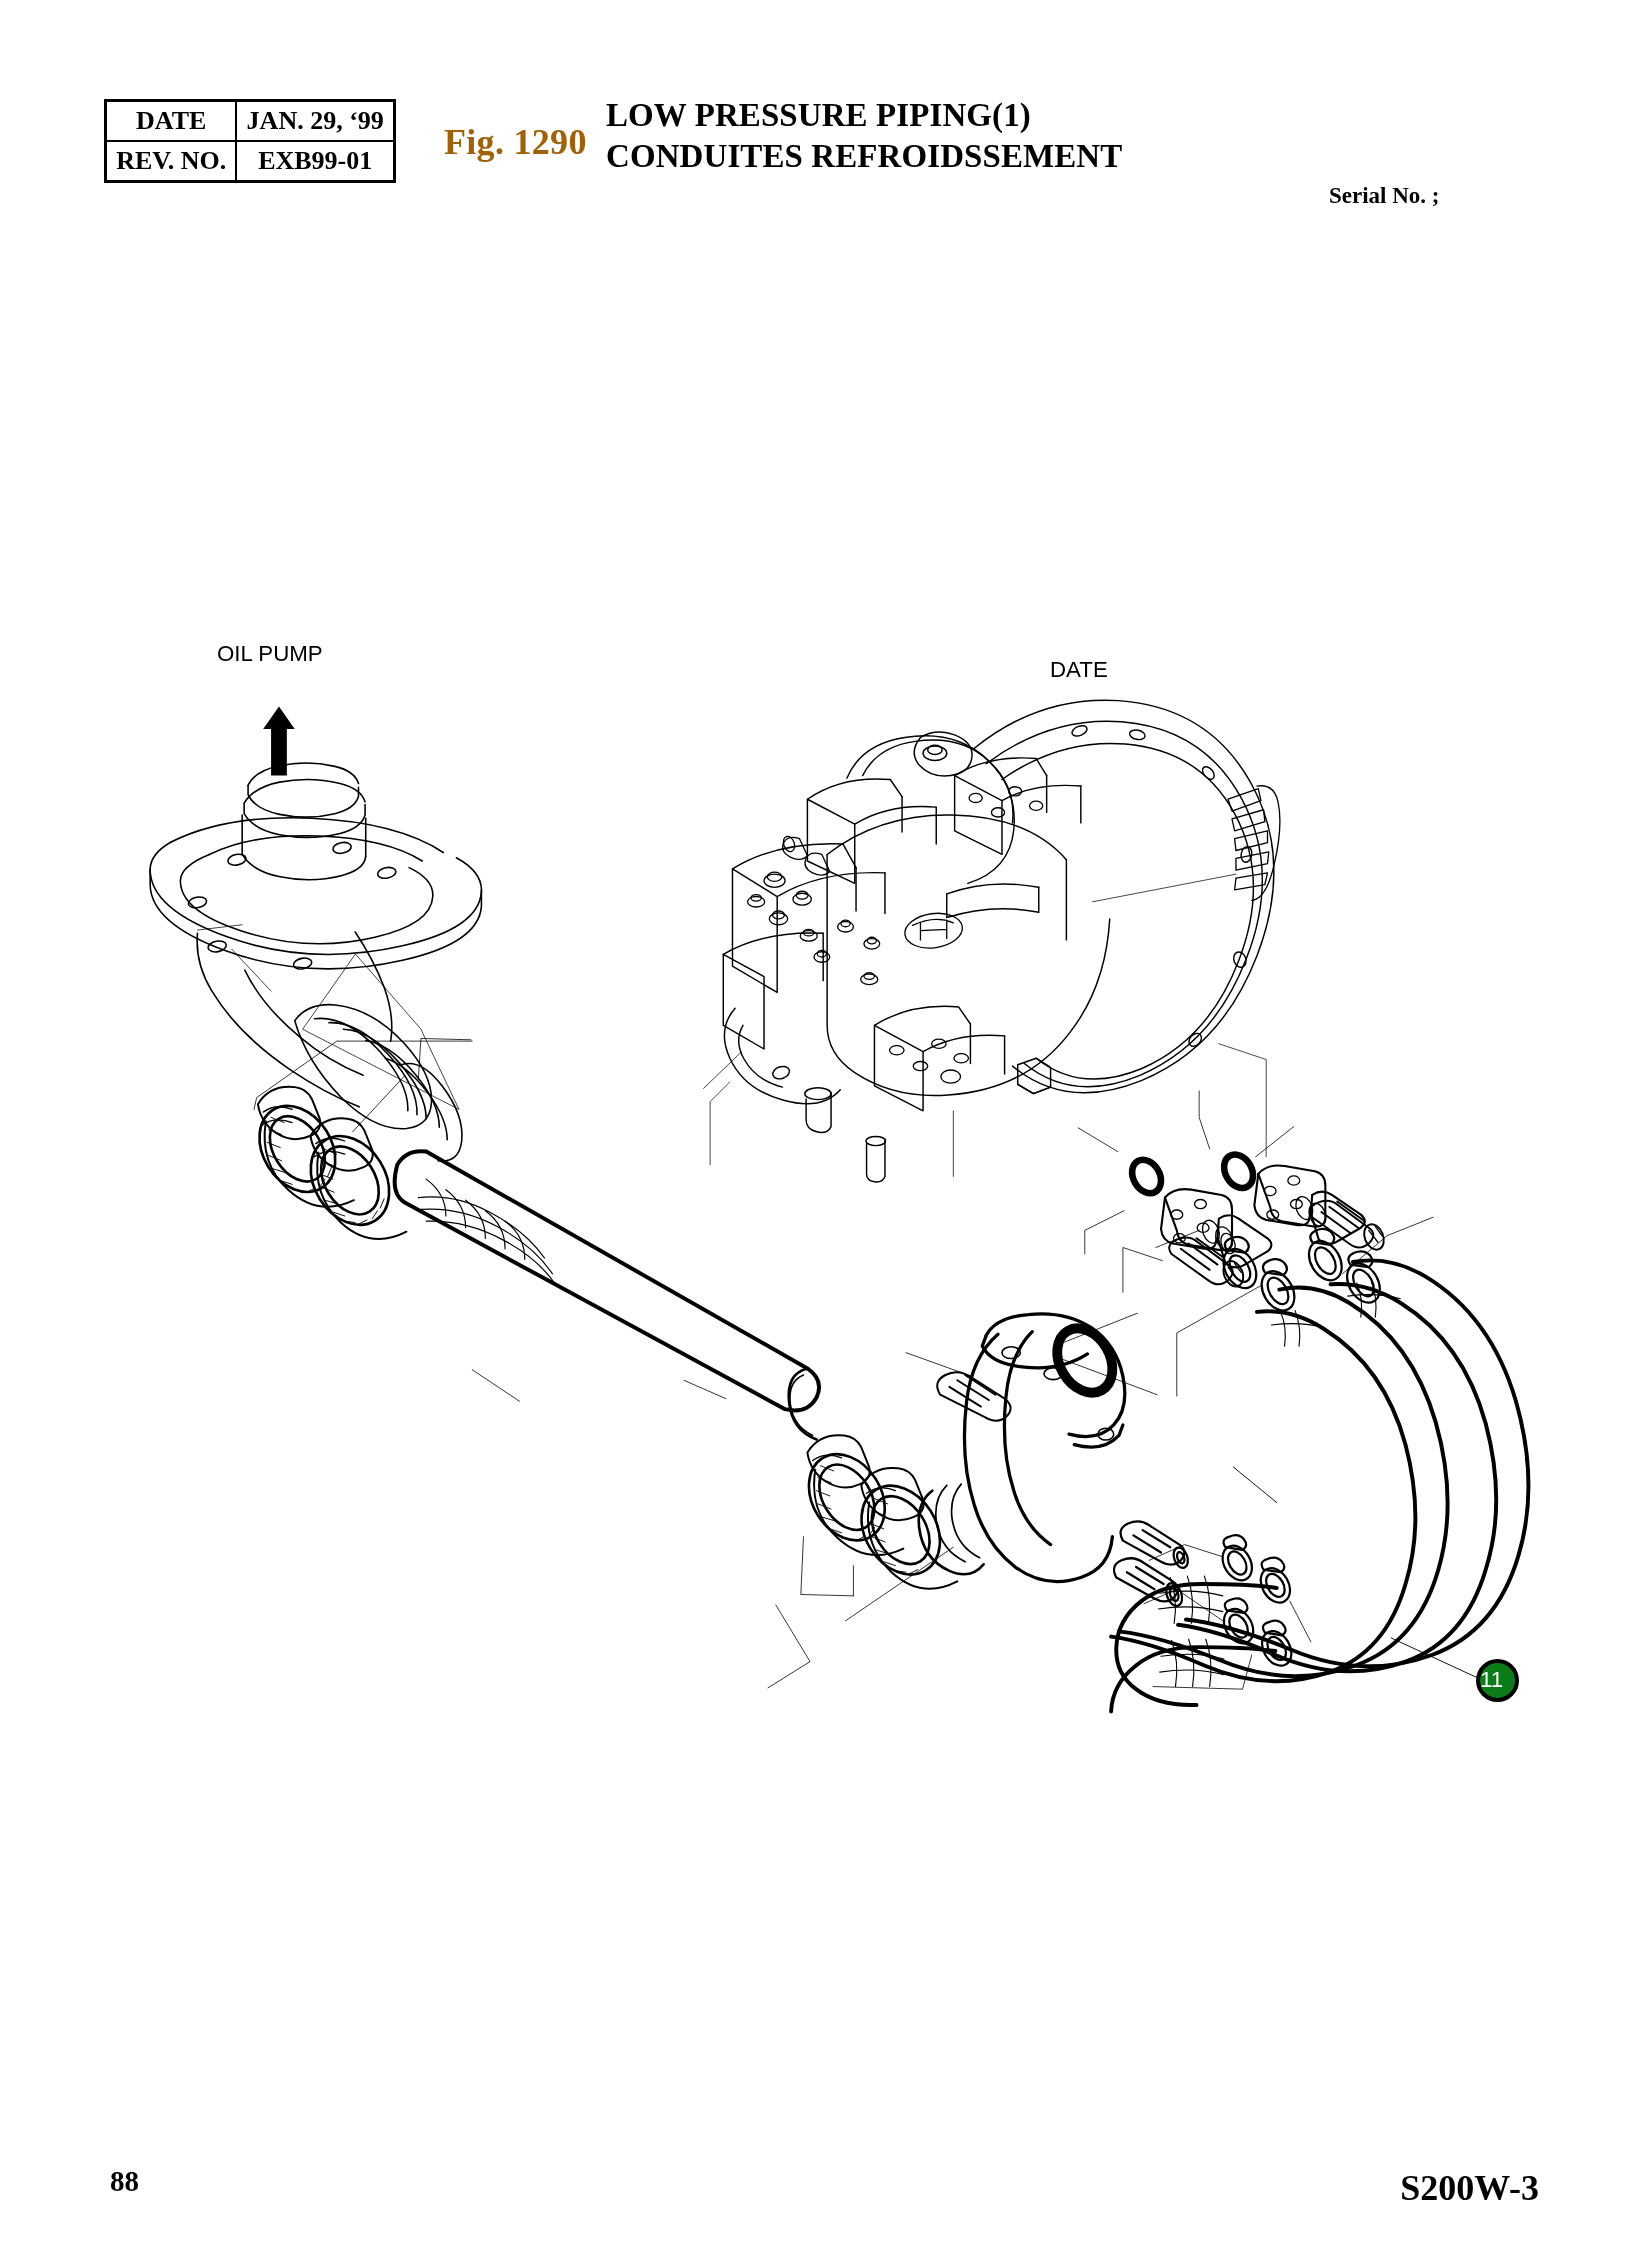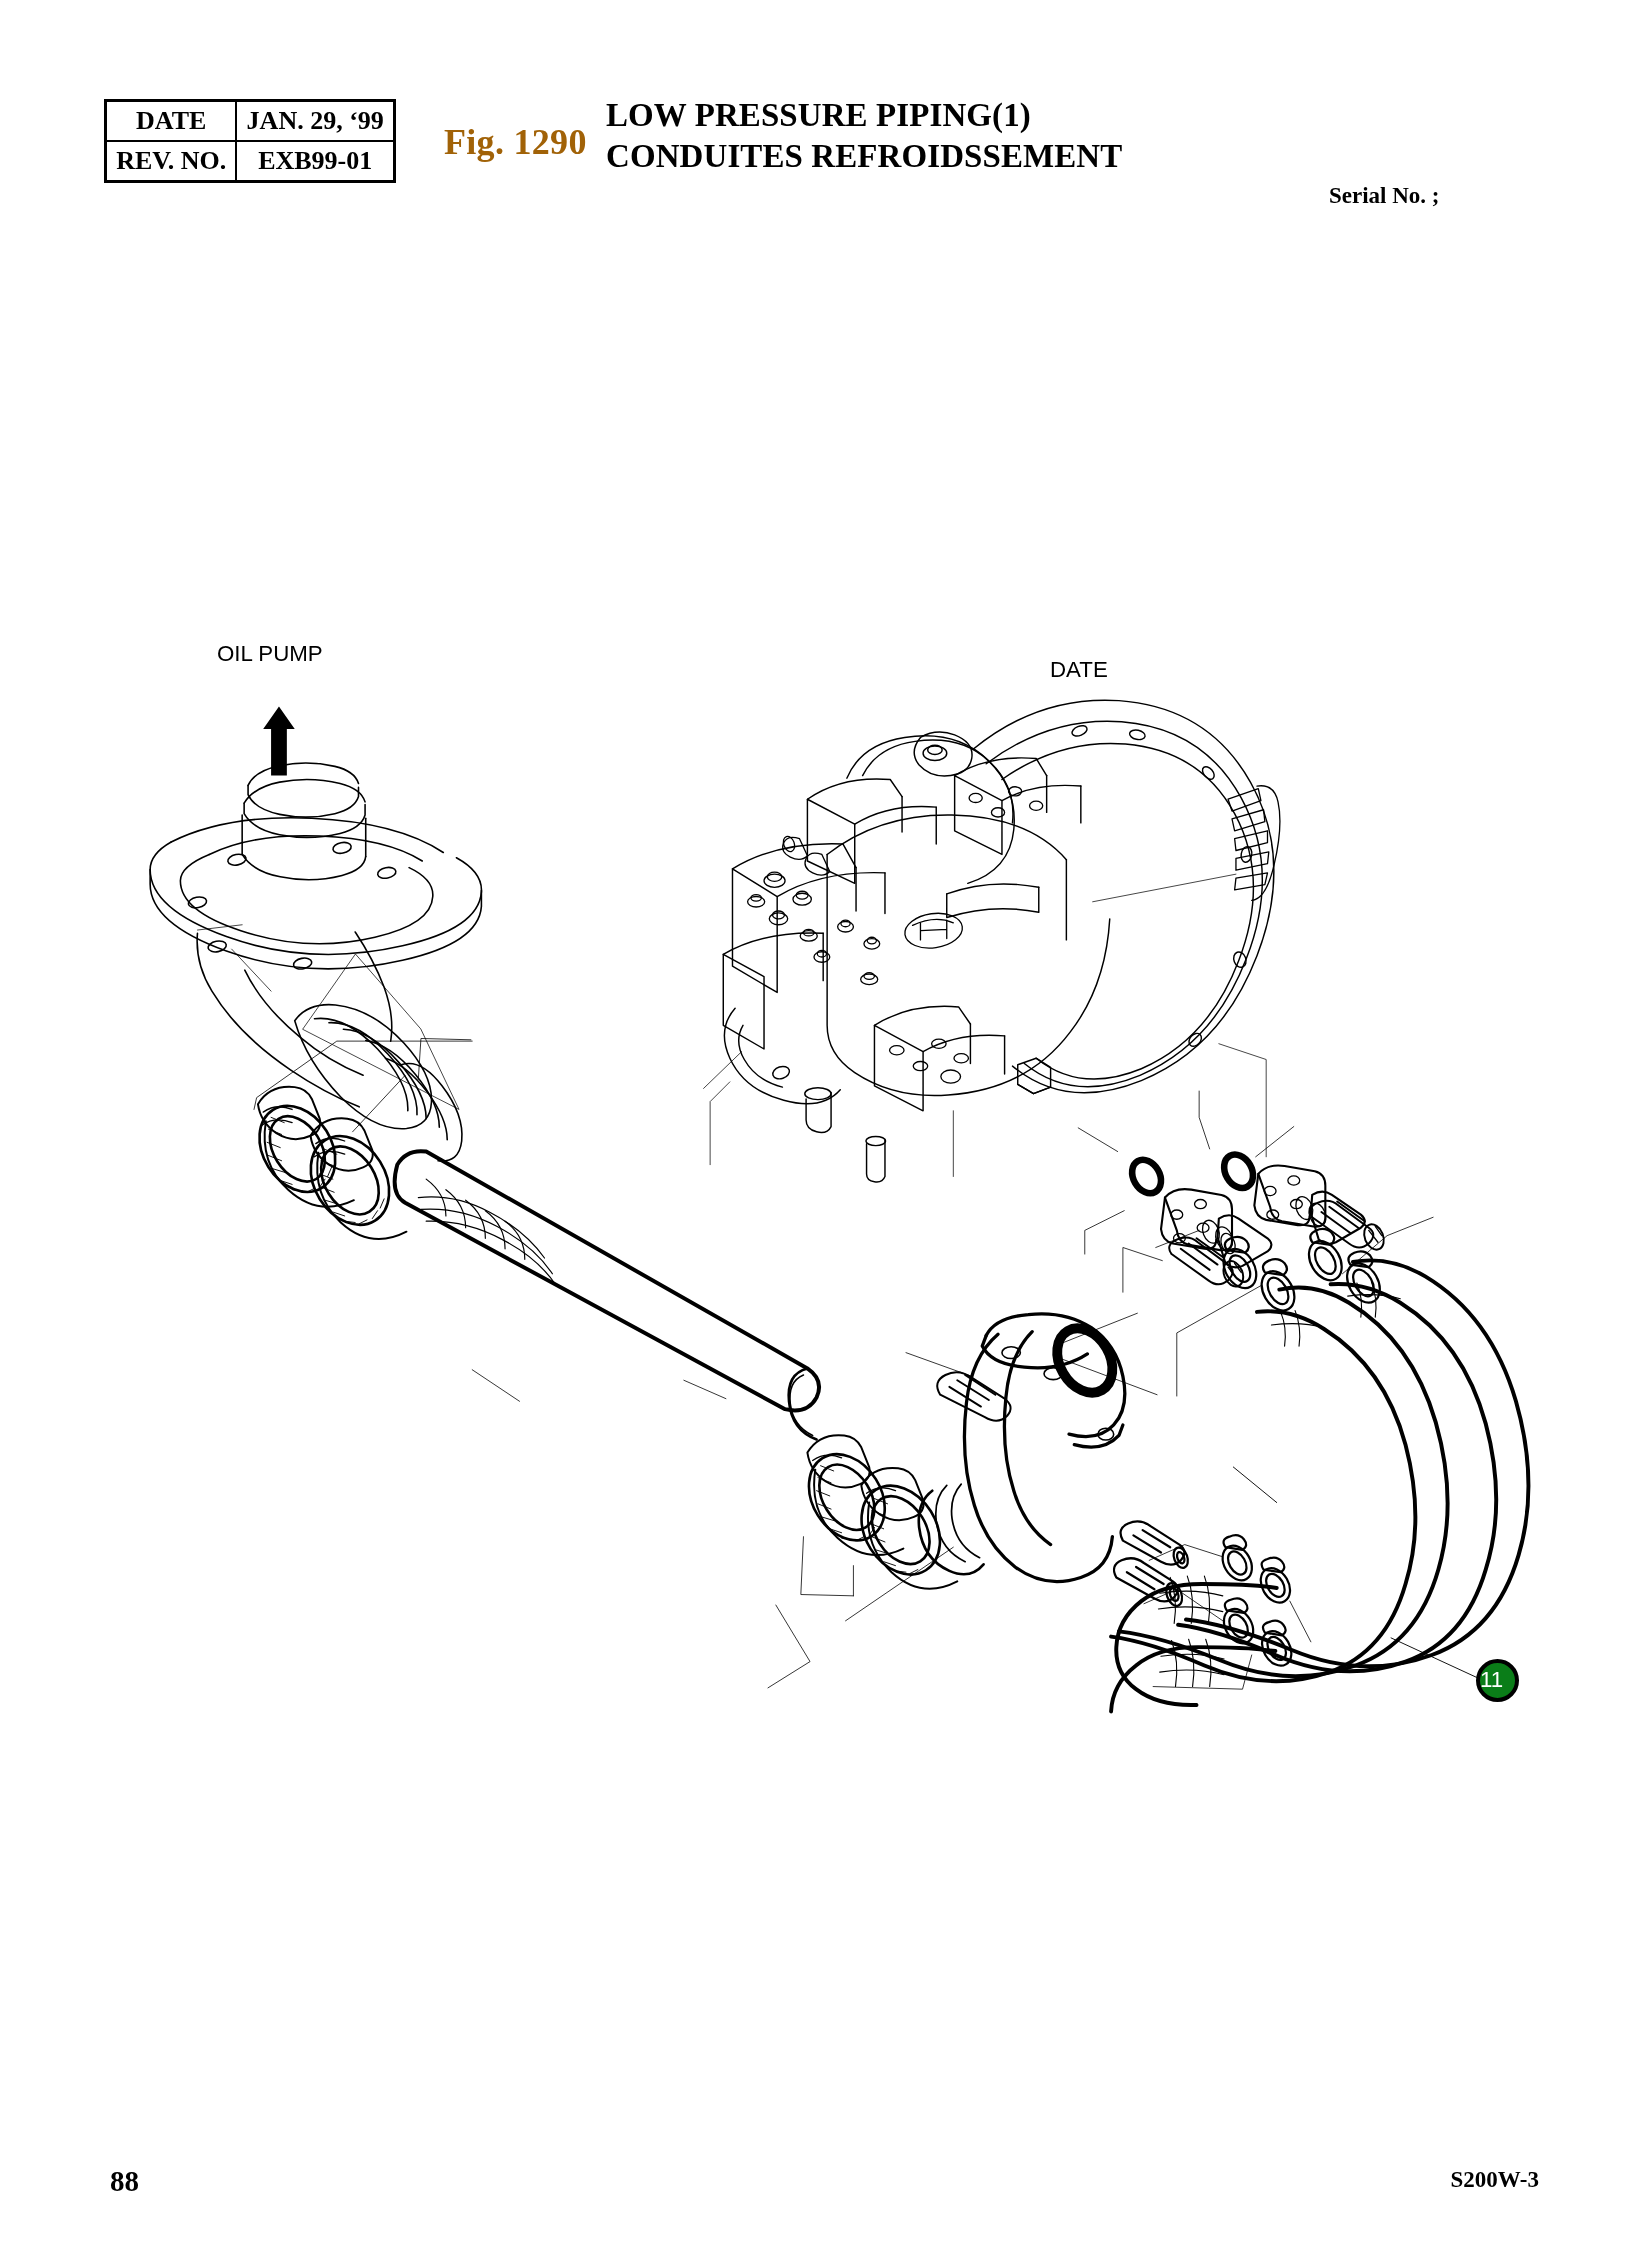--- a/index.html
+++ b/index.html
@@ -110,21 +110,21 @@
     font-weight: 700;
     font-size: 29px;
     color: #000;
   }
   .model-code {
     position: absolute;
     right: 110px;
     top: 2167px;
     font-family: "Liberation Serif", serif;
     font-weight: 700;
-    font-size: 23px;
+    font-size: 36px;
     color: #000;
   }
 
   
   .drawing {
     position: absolute;
     left: 0;
     top: 0;
     width: 1649px;
     height: 2261px;

